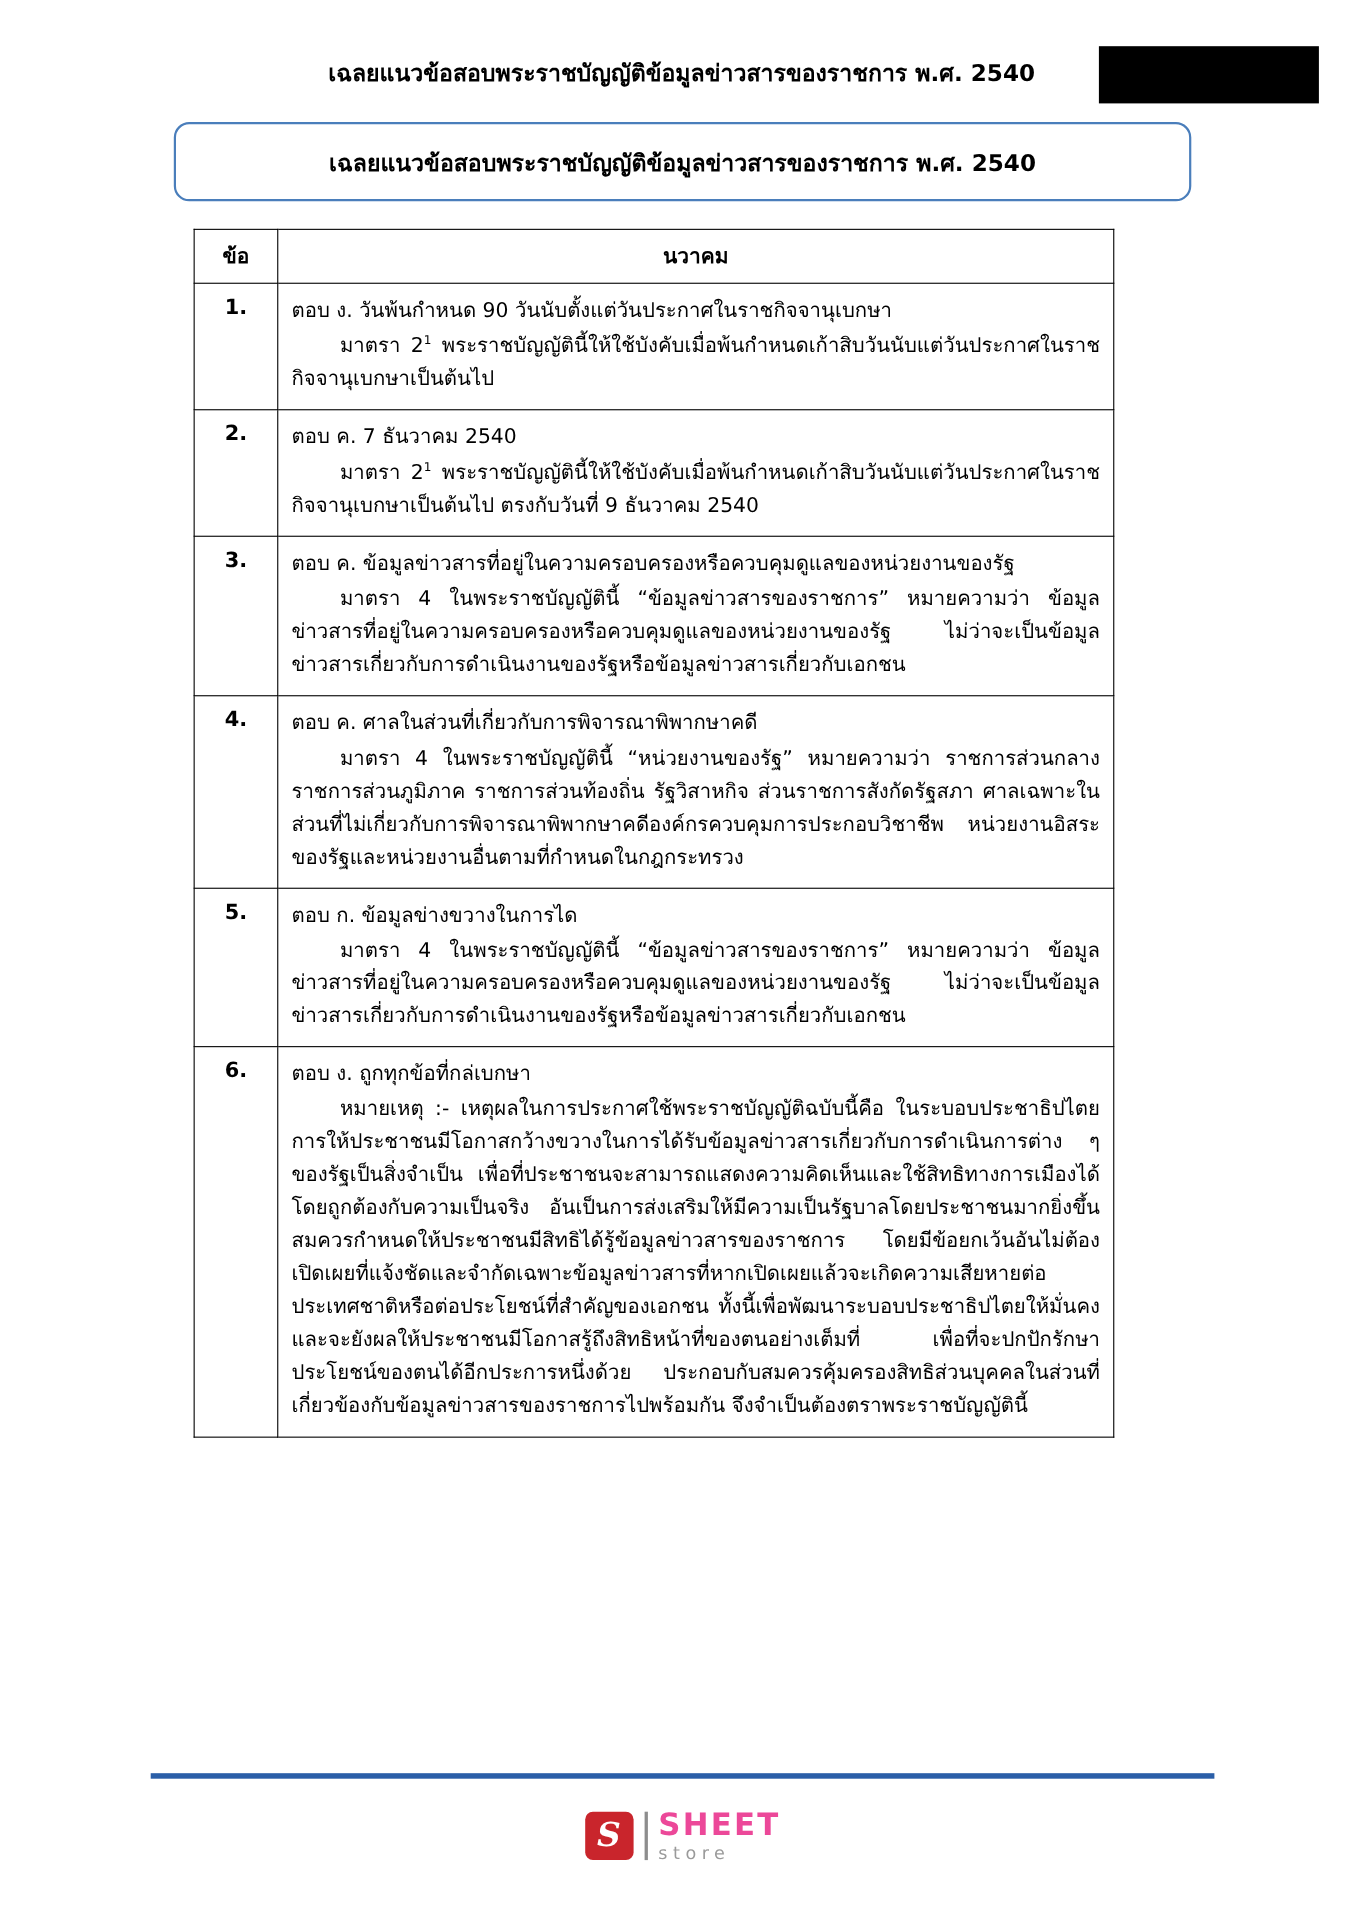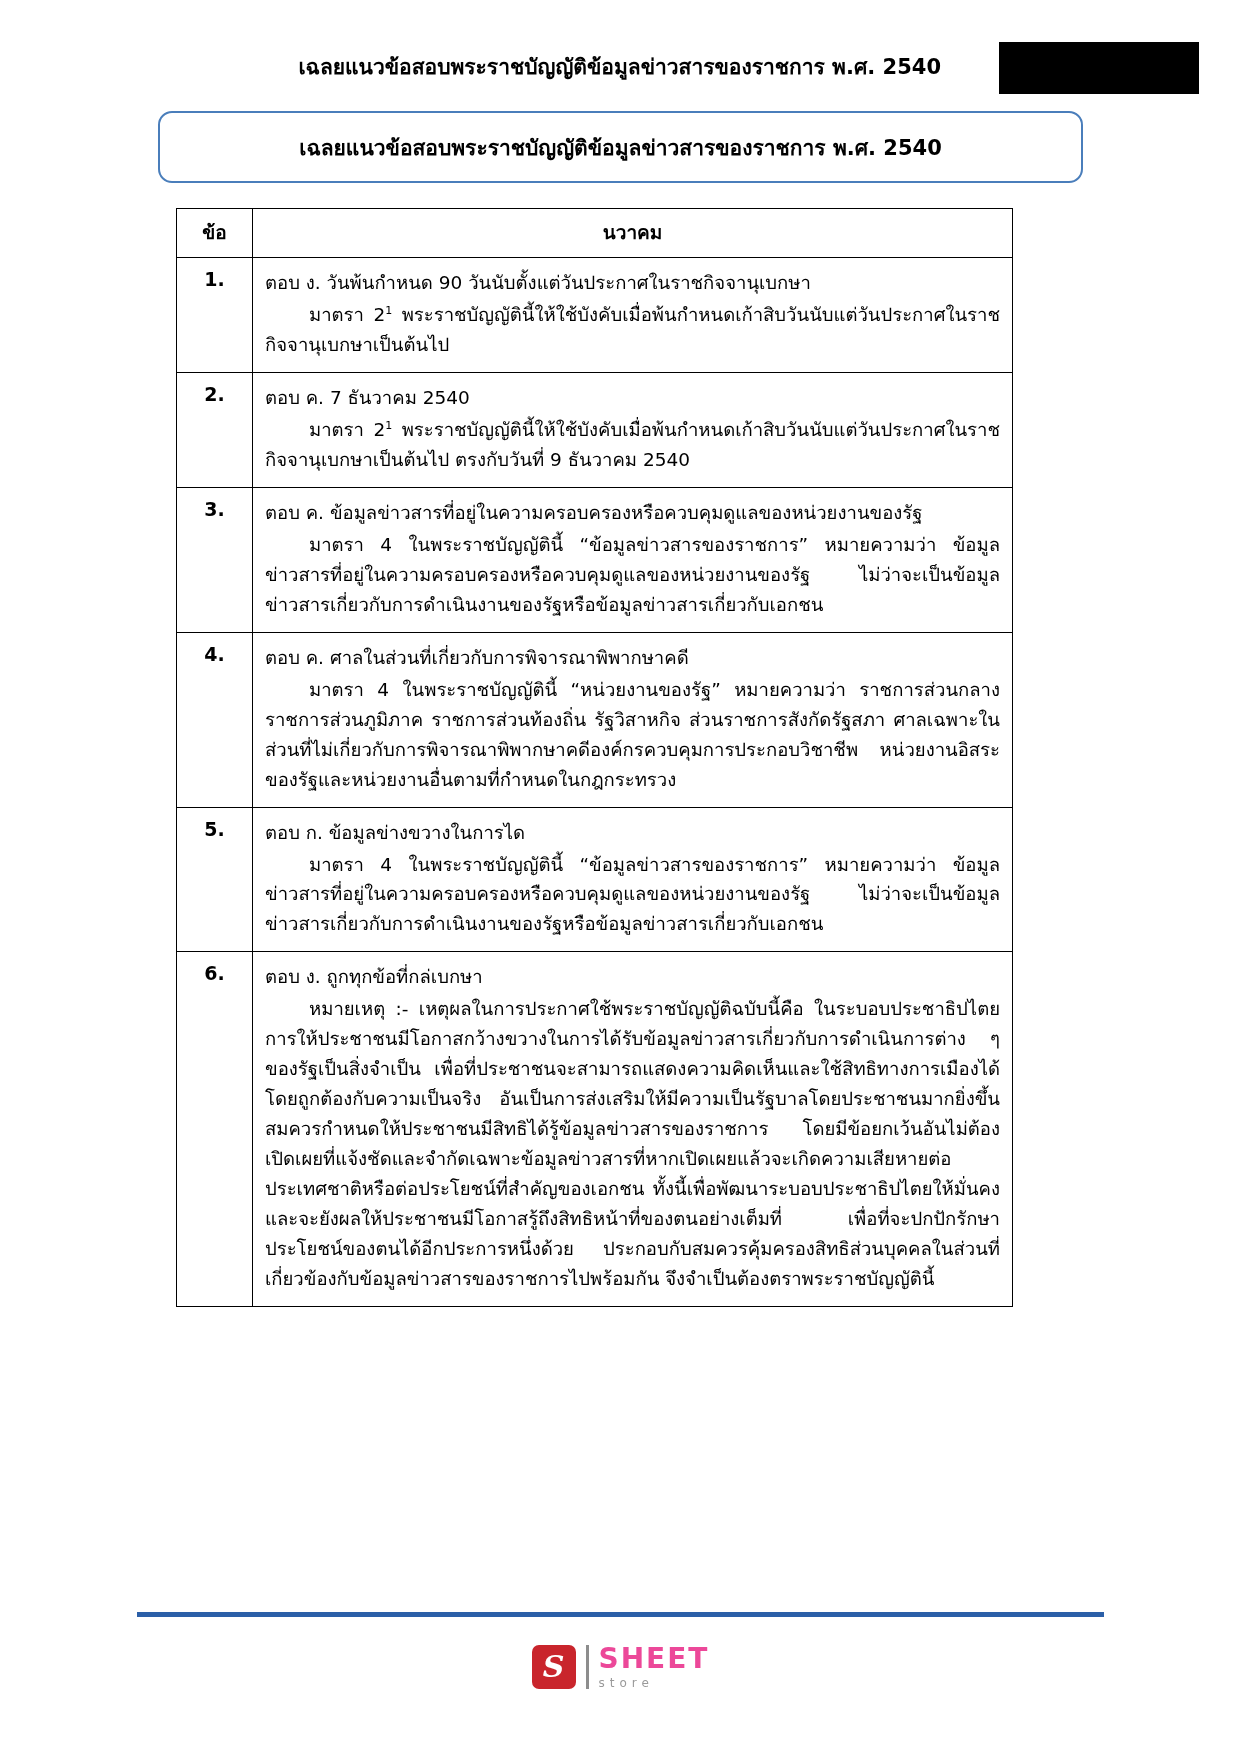--- a/index.html
+++ b/index.html
@@ -169,21 +169,21 @@
     flex-direction: column;
     line-height: 1;
   }
   .logo-sheet {
     font-size: 28px;
     font-weight: bold;
     letter-spacing: 2px;
     color: #ec4899;
   }
   .logo-store {
-    font-size: 12px;
+    font-size: 16px;
     letter-spacing: 5px;
     color: #9a9a9a;
     margin-top: 4px;
   }
 </style>
 </head>
 <body>
 
 <div class="page">
 

